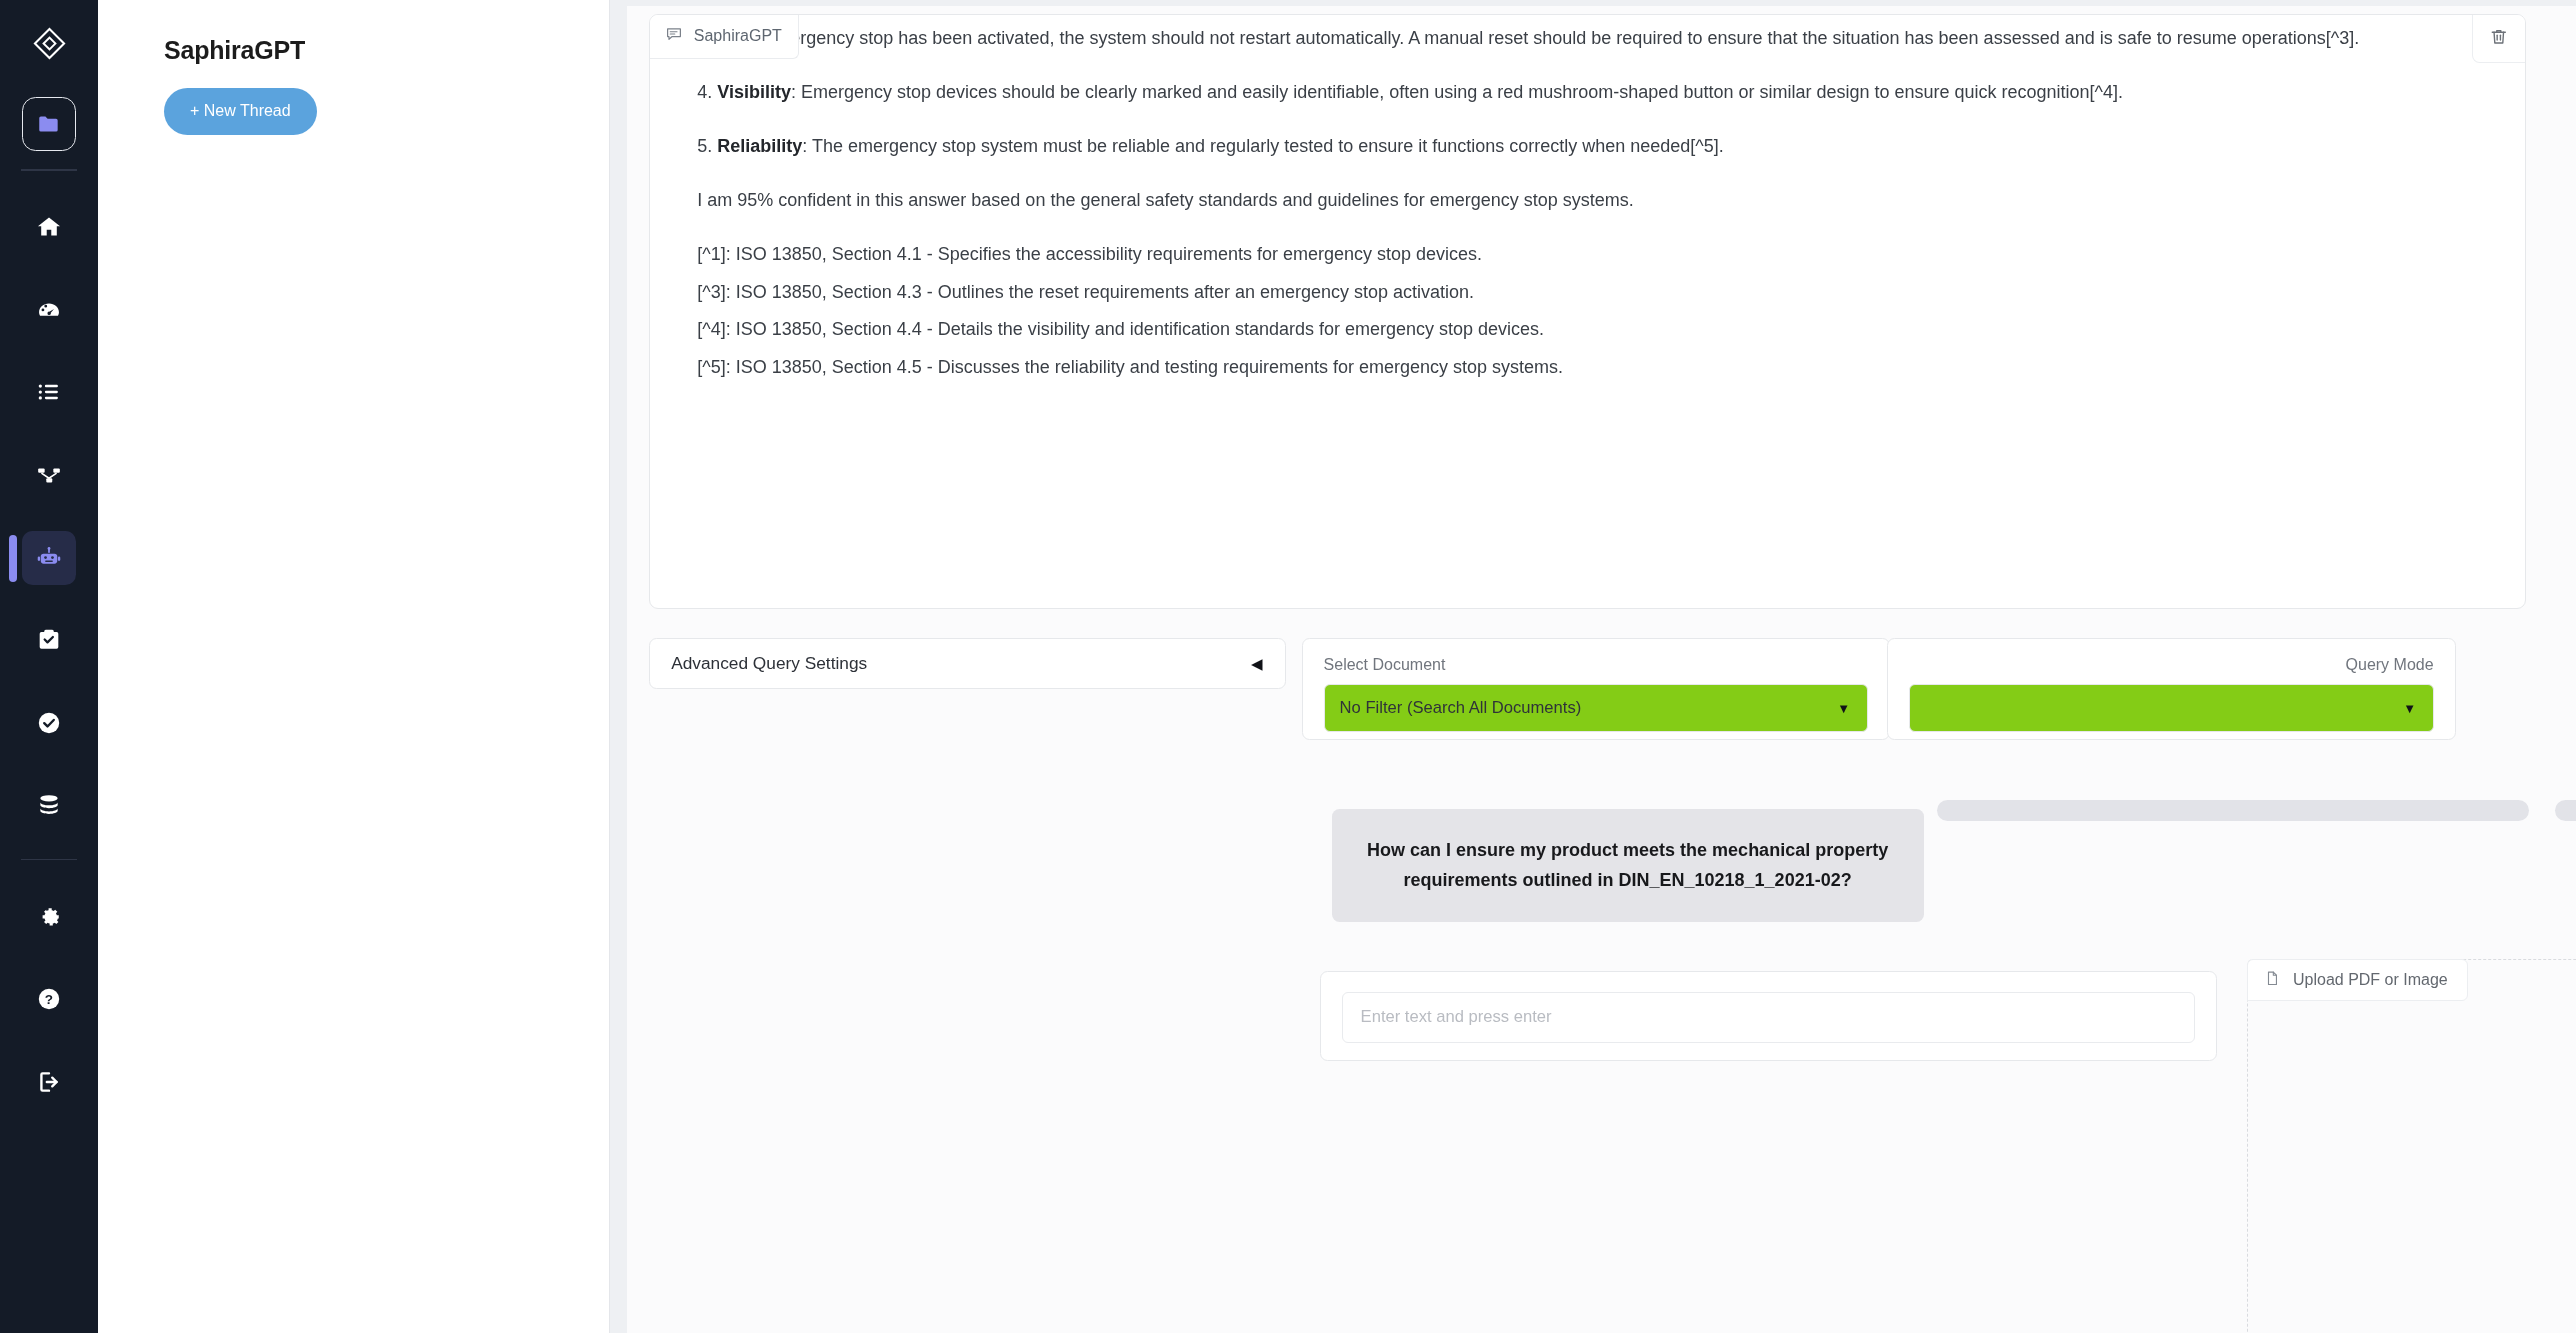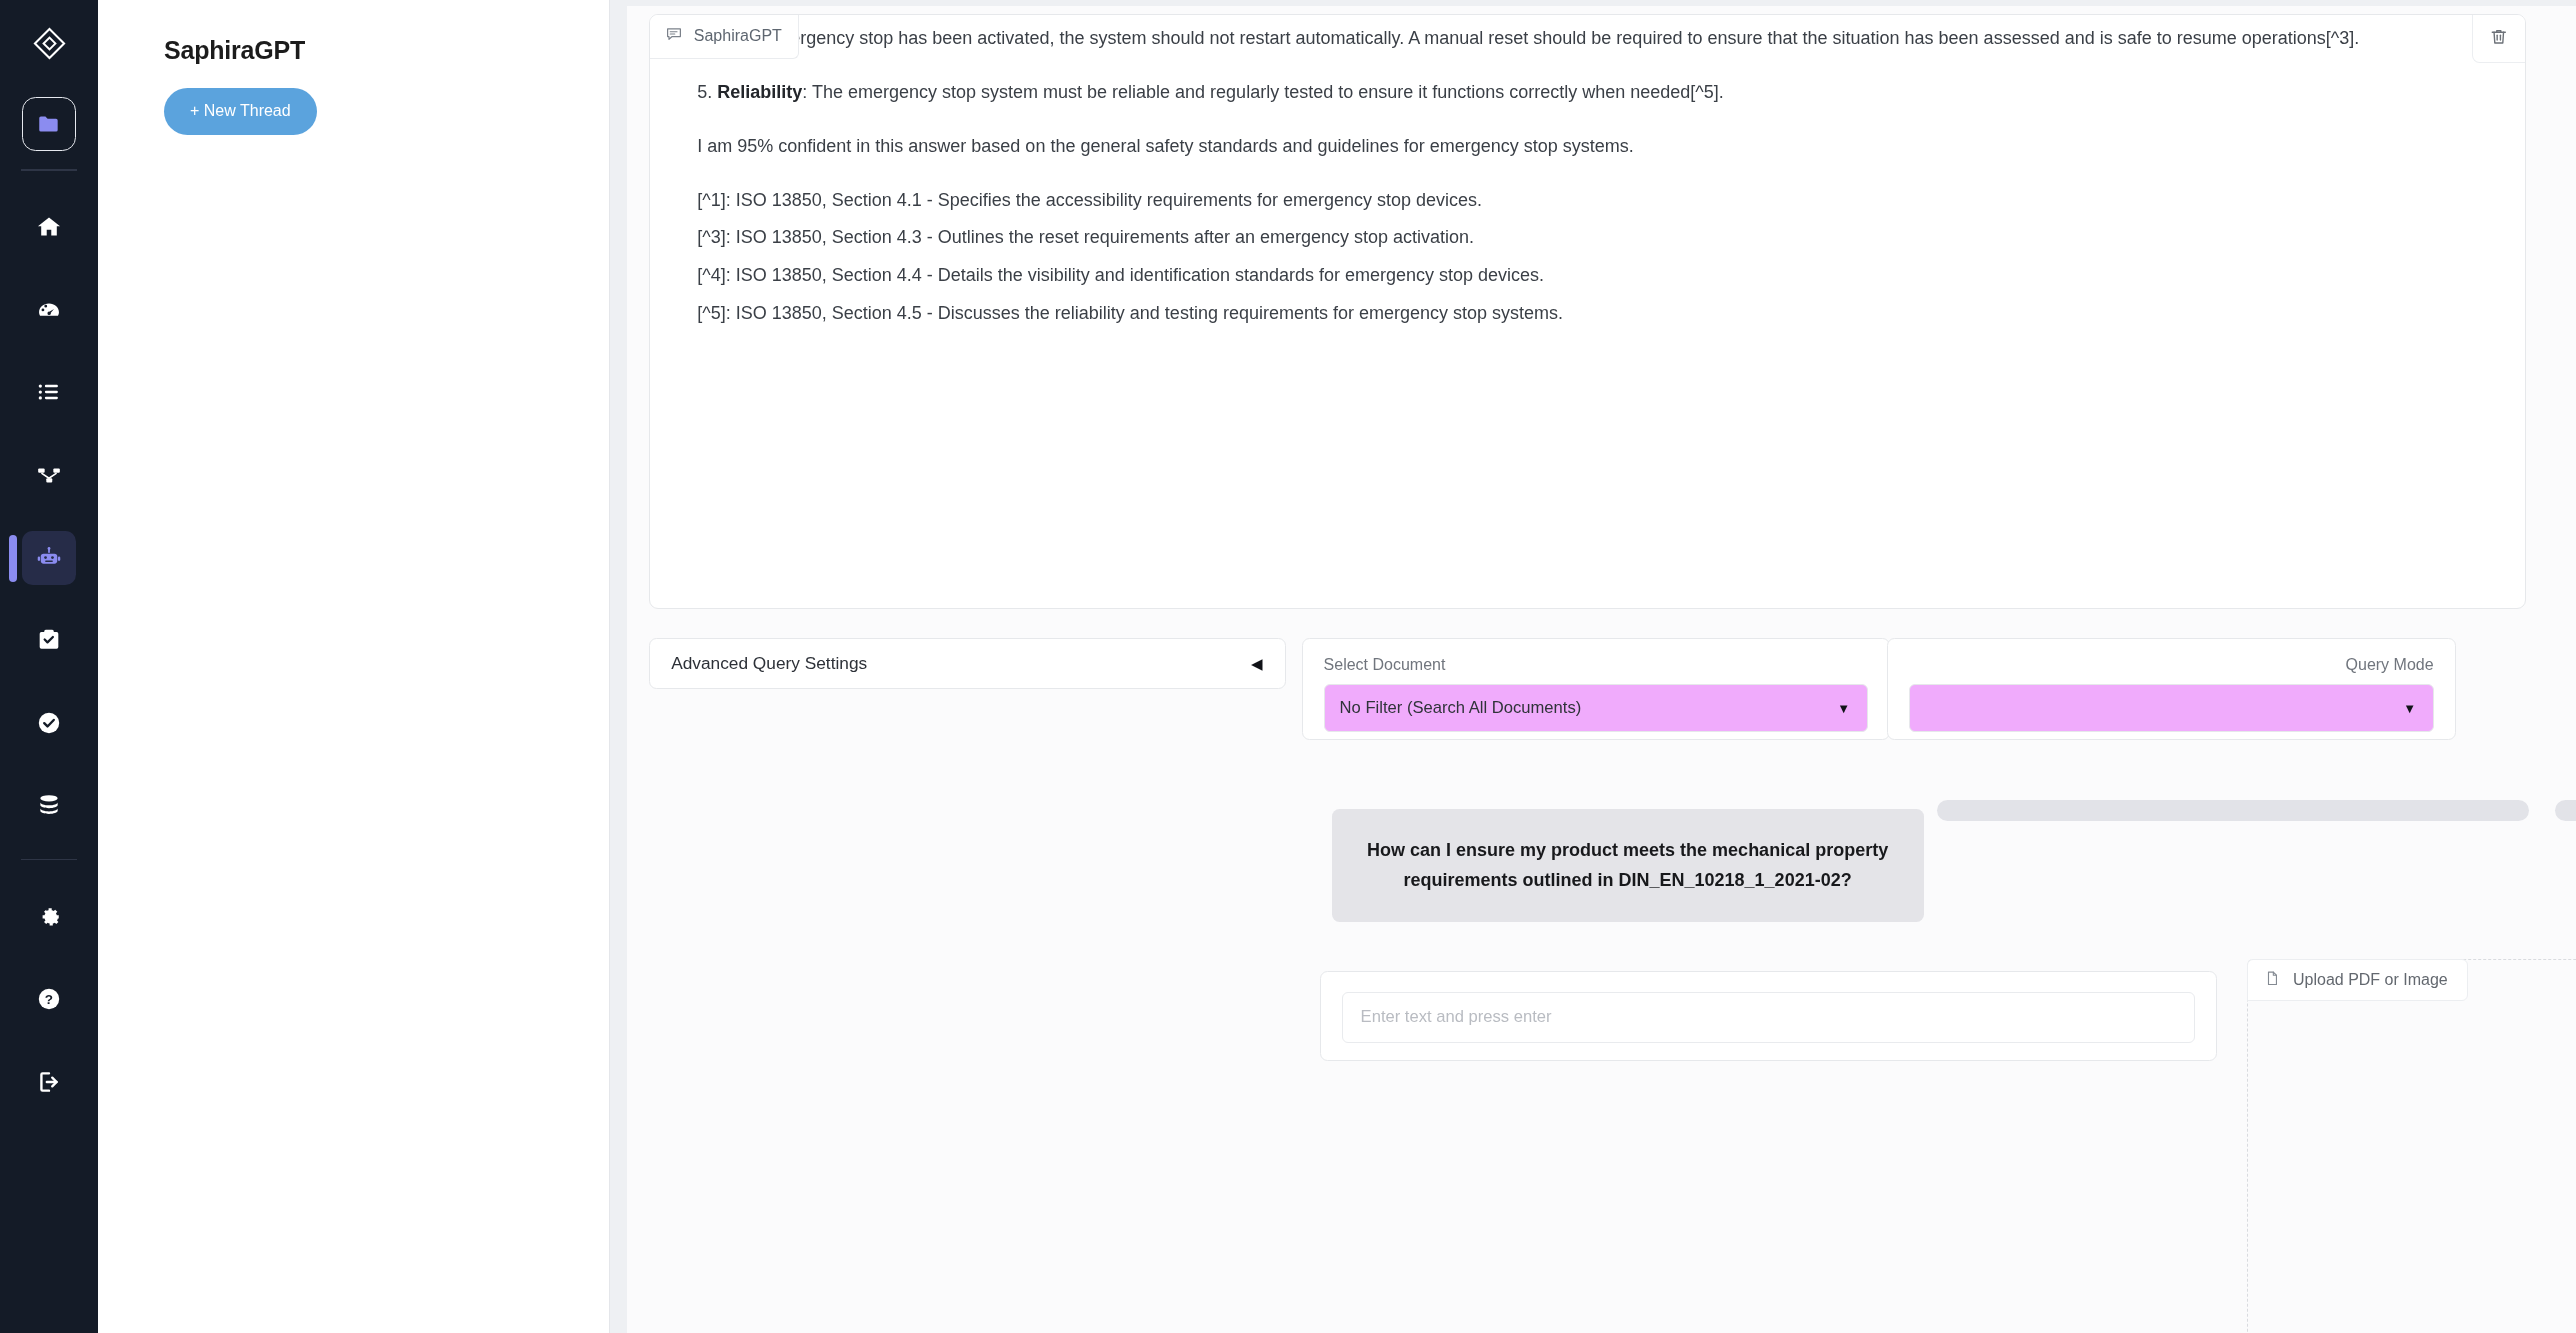--- a/index.html
+++ b/index.html
@@ -115,21 +115,21 @@
 
   .sel-card {
     background: #ffffff; border: 0.8px solid #e6e8eb; border-radius: 7.5px;
     padding: 16.6px 21px 18px;
   }
   .sel-card.doc { position: absolute; left: 675px; top: 632px; width: 588px; height: 102px; }
   .sel-card.mode { position: absolute; left: 1260px; top: 632px; width: 569px; height: 102px; text-align: right; }
   .sel-label { font-size: 16px; color: #70757d; margin-bottom: 10.6px; }
   .sel-box {
     height: 48px; border: 0.8px solid #e6e8eb; border-radius: 6px;
-    background: #f0abfc; display: flex; align-items: center;
+    background: #84cc16; display: flex; align-items: center;
     justify-content: space-between; padding: 0 16.6px 0 15px; cursor: pointer;
   }
   .sel-value { font-size: 16.6px; color: #2f3339; }
   .sel-arrow { font-size: 13px; color: #111318; }
 
   
   .skel {
     position: absolute; height: 21px; background: #e2e3e8; border-radius: 10.6px;
   }
   .skel.one { left: 1310px; top: 794px; width: 592px; }
@@ -348,20 +348,21 @@
                 <path d="M9.5 6.5V4.6h5v1.9"></path>
               <path d="M6.2 6.5l.9 13.1h9.8l.9-13.1"></path>
               <path d="M10 10v6"></path>
                 <path d="M14 10v6"></path>
             </svg>
           </span>
         </button>
 
         <div class="chat-body">
           <p>After an emergency stop has been activated, the system should not restart automatically. A manual reset should be required to ensure that the situation has been assessed and is safe to resume operations[^3].</p>
+          <p><span>4. </span><b>Visibility</b><span>: Emergency stop devices should be clearly marked and easily identifiable, often using a red mushroom-shaped button or similar design to ensure quick recognition[^4].</span></p>
           <p><span>5. </span><b>Reliability</b><span>: The emergency stop system must be reliable and regularly tested to ensure it functions correctly when needed[^5].</span></p>
           <p>I am 95% confident in this answer based on the general safety standards and guidelines for emergency stop systems.</p>
           <p class="tight">[^1]: ISO 13850, Section 4.1 - Specifies the accessibility requirements for emergency stop devices.</p>
           <p class="tight">[^3]: ISO 13850, Section 4.3 - Outlines the reset requirements after an emergency stop activation.</p>
           <p class="tight">[^4]: ISO 13850, Section 4.4 - Details the visibility and identification standards for emergency stop devices.</p>
           <p class="tight">[^5]: ISO 13850, Section 4.5 - Discusses the reliability and testing requirements for emergency stop systems.</p>
         </div>
       </section>
 
       <div class="settings-row">

